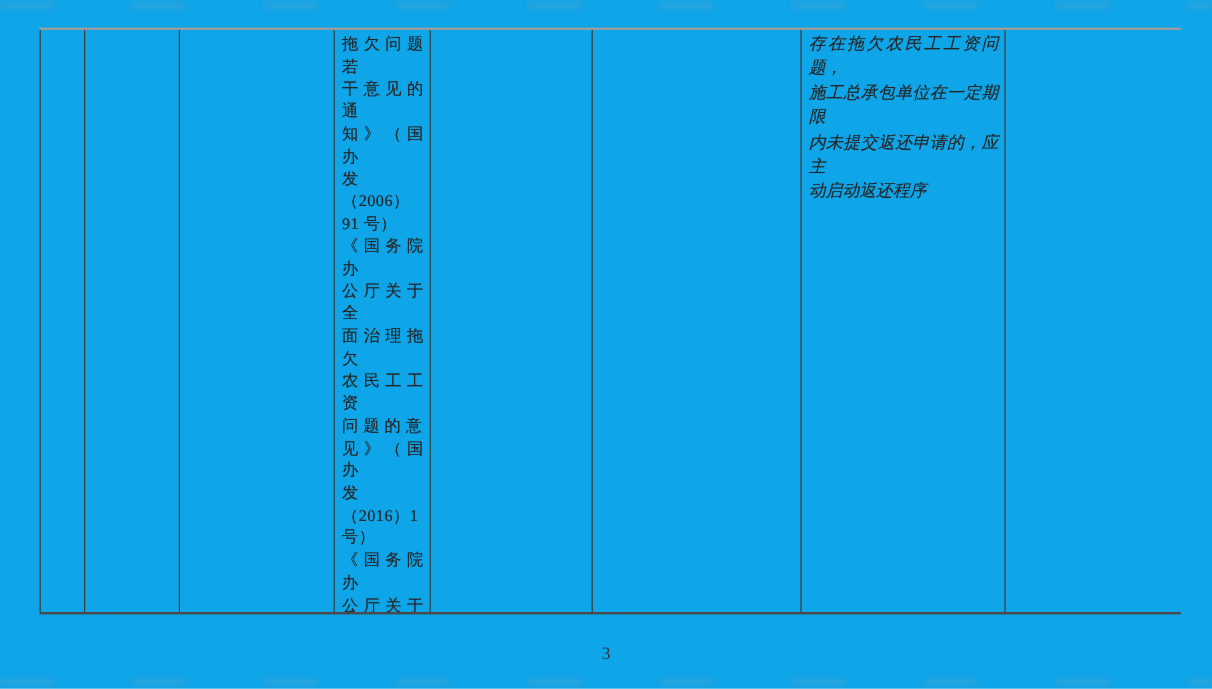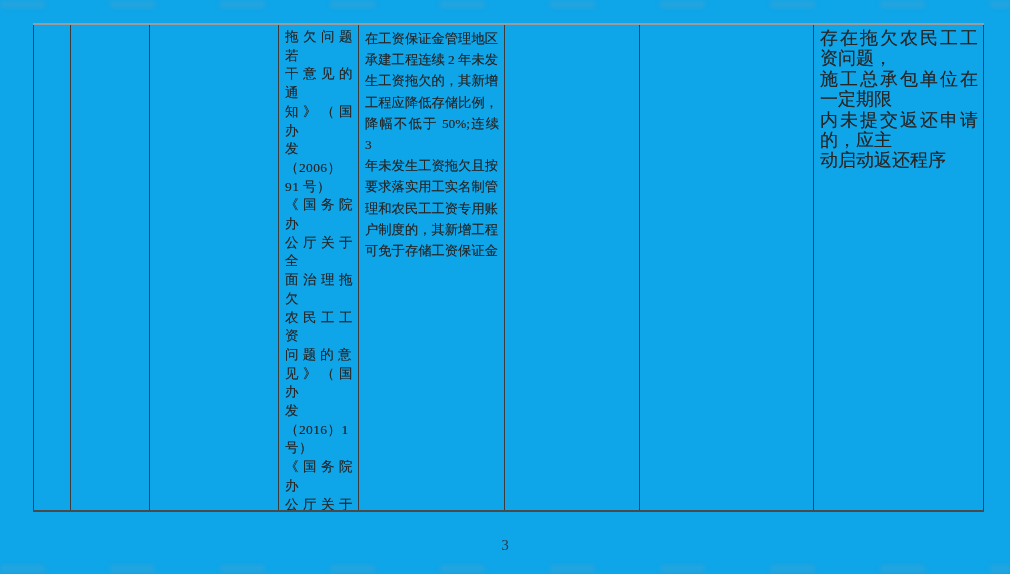--- a/index.html
+++ b/index.html
@@ -72,22 +72,23 @@
     line-height: 18.7px;
     letter-spacing: 0.4px;
   }
   .c5 .txt {
     padding: 3px 5px 0 6px;
     font-size: 13.3px;
     line-height: 21.2px;
   }
   .c8 .txt {
     padding: 3px 5px 0 6px;
-    font-size: 18px;
+    font-size: 14px;
     line-height: 20.4px;
+    font-style: italic;
   }
 
   .pageno {
     position: absolute;
     left: 0;
     right: 0;
     top: 537px;
     text-align: center;
     font-size: 14.5px;
     color: #33343f;
@@ -132,32 +133,20 @@
 证 金 的 通
 知》（国办
 （2016）49
 号）
 《保障农民
 工工资支付
 条例》（国
 务 院 令 第
 724 号）</div>
     </div>
-    <div class="cell c5">
-      <div class="txt">在工资保证金管理地区
-承建工程连续 2 年未发
-生工资拖欠的，其新增
-工程应降低存储比例，
-降幅不低于 50%;连续 3
-年未发生工资拖欠且按
-要求落实用工实名制管
-理和农民工工资专用账
-户制度的，其新增工程
-可免于存储工资保证金</div>
-    </div>
     <div class="cell c6">
       <div class="txt"></div>
     </div>
     <div class="cell c7">
       <div class="txt"></div>
     </div>
     <div class="cell c8 last">
       <div class="txt">存在拖欠农民工工资问题，
 施工总承包单位在一定期限
 内未提交返还申请的，应主

